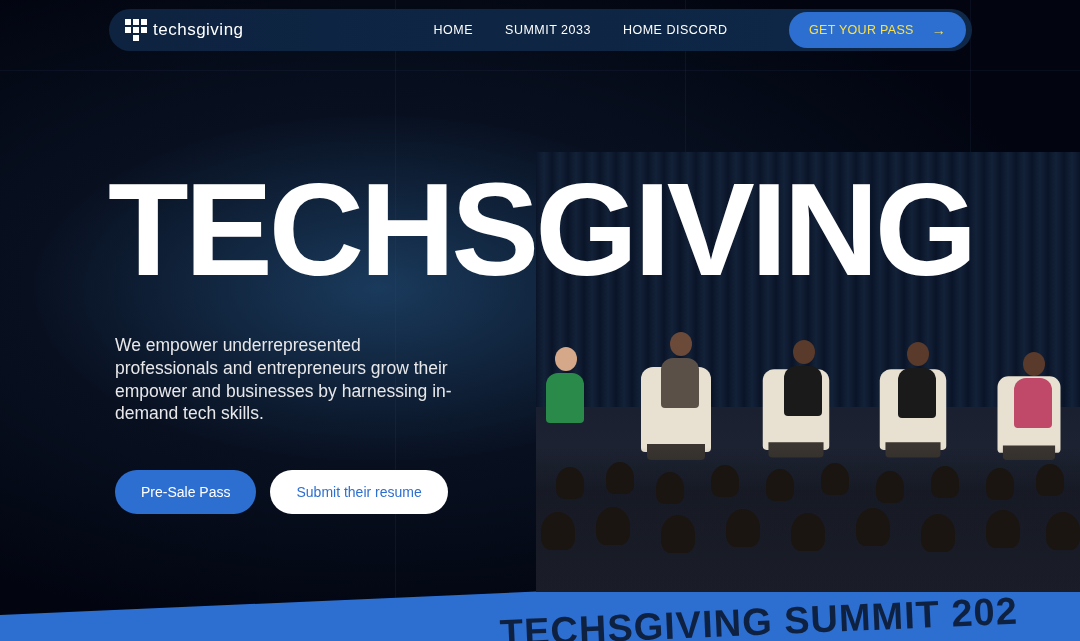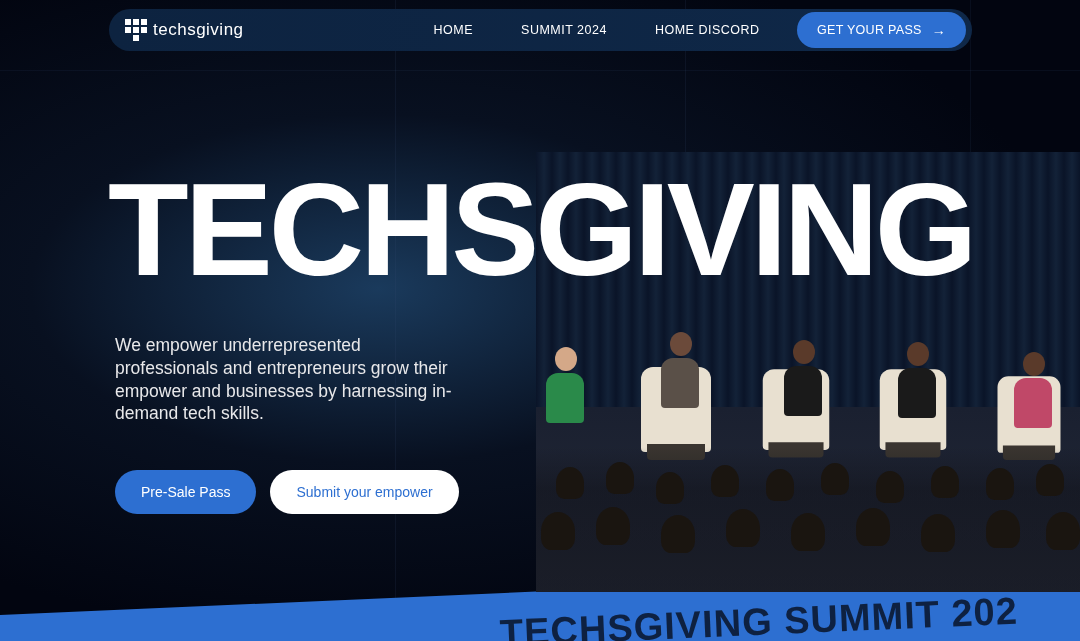--- a/index.html
+++ b/index.html
@@ -66,43 +66,43 @@
       opacity: 0;
     }
     .logo-text {
       color: #fff;
       font-size: 17px;
       font-weight: 300;
       letter-spacing: 0.5px;
     }
     .nav-links {
       display: flex;
-      gap: 48px;
+      gap: 32px;
       margin-left: 190px;
     }
     .nav-links a {
       color: #fff;
       text-decoration: none;
       font-size: 12.5px;
       font-weight: 500;
       letter-spacing: 0.5px;
     }
     .cta-nav {
       margin-left: auto;
       background: #2d6fd1;
-      color: #ffffff;
+      color: #fde047;
       border: none;
       border-radius: 18px;
       padding: 10px 20px;
       font-size: 12.5px;
       font-weight: 500;
       letter-spacing: 0.3px;
       display: flex;
       align-items: center;
-      gap: 10px;
+      gap: 18px;
       cursor: pointer;
     }
     .arrow {
       font-size: 14px;
     }
     .hero-title {
       position: absolute;
       top: 164px;
       left: 108px;
       color: #fff;
@@ -290,21 +290,21 @@
         <span></span>
         <span></span>
       <span></span>
         <span></span>
         <span></span>
     </div>
     <span class="logo-text">techsgiving</span>
   </div>
   <div class="nav-links">
     <a href="#">HOME</a>
-    <a href="#">SUMMIT 2024</a>
+    <a href="#">SUMMIT 2033</a>
     <a href="#">HOME DISCORD</a>
   </div>
   <button class="cta-nav">
     <span>GET YOUR PASS</span>
     <span class="arrow">→</span>
   </button>
 </nav>
 
 <div class="hero-image">
   <div class="curtain"></div>
@@ -355,18 +355,18 @@
     <div class="aud-head" style="top:65px;left:510px;width:34px;height:38px"></div>
   </div>
 </div>
 
 <h1 class="hero-title">TECHSGIVING</h1>
 
 <p class="hero-desc">We empower underrepresented professionals and entrepreneurs grow their empower and businesses by harnessing in-demand tech skills.</p>
 
 <div class="hero-buttons">
   <button class="btn-primary">Pre-Sale Pass</button>
-  <button class="btn-secondary">Submit your empower</button>
+  <button class="btn-secondary">Submit their resume</button>
 </div>
 
 <div class="banner">
   <span class="banner-text">TECHSGIVING SUMMIT 202</span>
 </div>
 
 </body></html>

